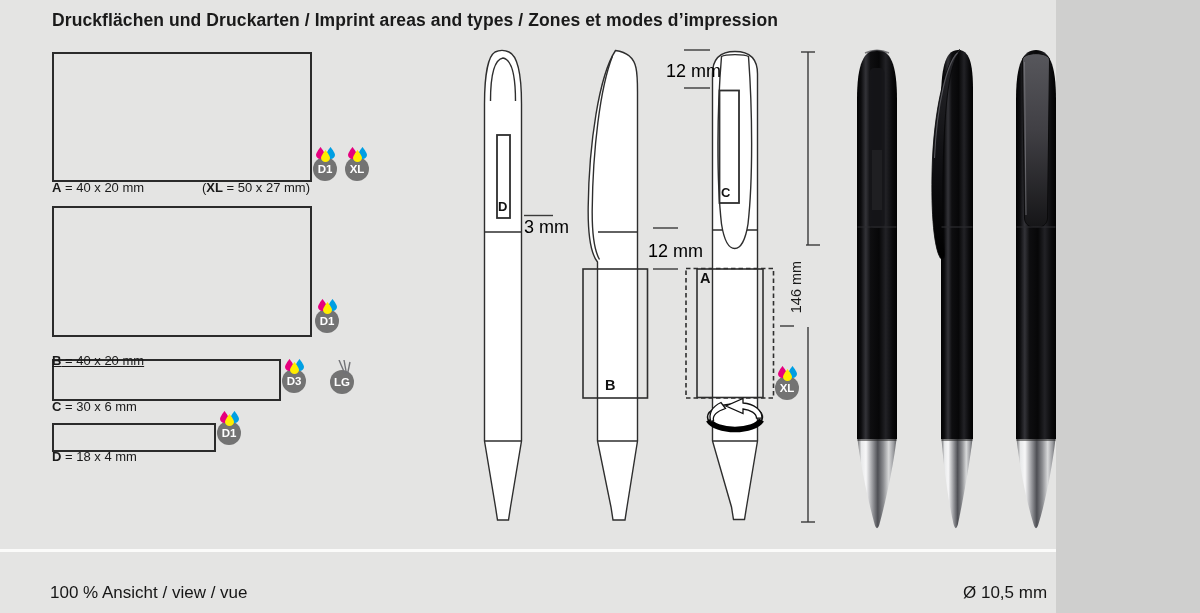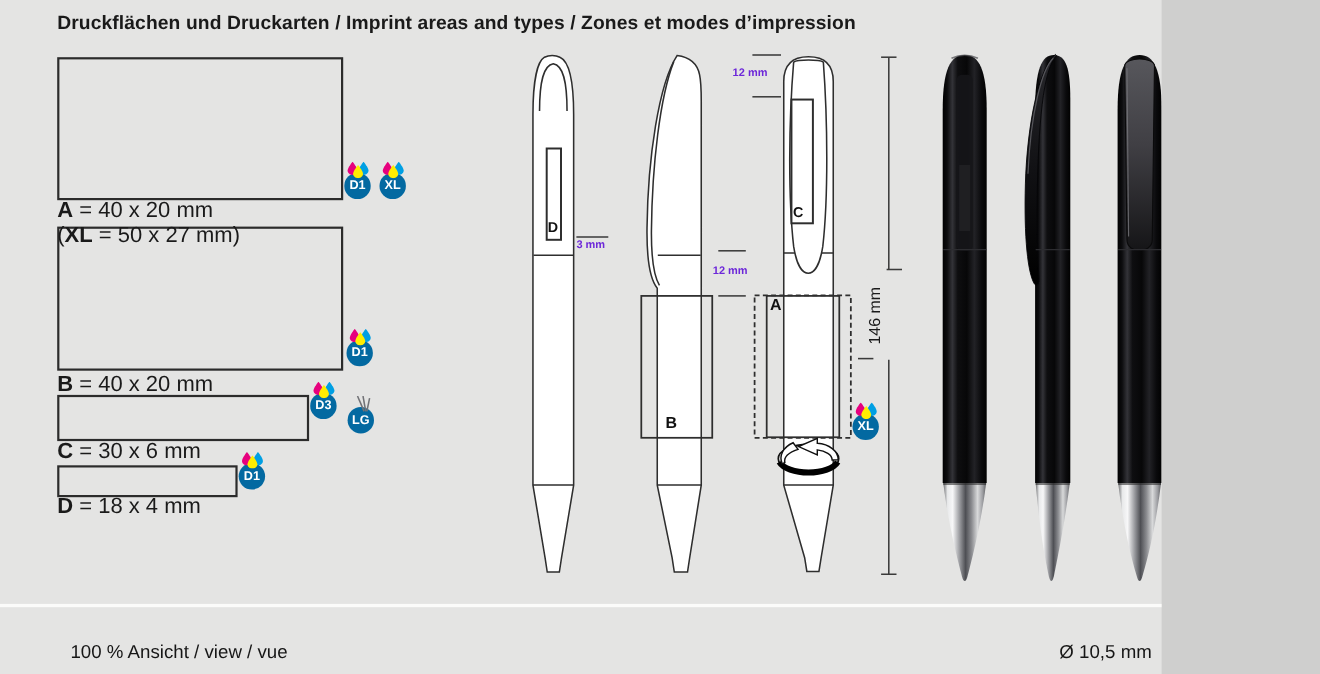--- a/index.html
+++ b/index.html
@@ -1,30 +1,30 @@
 <!DOCTYPE html>
 <html><head>
 <meta charset="utf-8">
 <style>
   html,body{margin:0;padding:0;}
   body{font-family:"Liberation Sans", sans-serif; background:#cfcfce;}
   .page{position:relative;width:1056px;height:613px;background:#e4e4e3;overflow:hidden;color:#1a1a1a;}
   .abs{position:absolute;}
   .title{left:52px;top:10px;font-size:17.5px;font-weight:bold;letter-spacing:.1px;}
   .ibox{position:absolute;border:2px solid #2b2b2b;}
-  .alabel{position:absolute;font-size:20px;white-space:nowrap;flex-direction:column;}
+  .alabel{position:absolute;font-size:13px;white-space:nowrap;}
   .alabel .b{font-weight:bold;}
   .rowA{display:flex;justify-content:space-between;width:258px;}
-  .dim{position:absolute;font-size:10px;white-space:nowrap;color:#6d28d9;font-weight:bold;}
+  .dim{position:absolute;font-size:18px;white-space:nowrap;color:#000000;}
   .penletter{position:absolute;font-weight:bold;color:#111;}
   .footer{position:absolute;top:583px;font-size:17px;color:#161616;white-space:nowrap;}
   .divider{position:absolute;left:0;top:549px;width:1200px;height:3px;background:#fbfbfa;}
   .pic{position:absolute;width:26px;}
   .pic svg{display:block;margin:0 auto;}
-  .pcirc{width:24px;height:24px;margin:-5px auto 16px;border-radius:50%;background:#0369a1;color:#fff;
+  .pcirc{width:24px;height:24px;margin:-5px auto 16px;border-radius:50%;background:#737373;color:#fff;
          font-weight:bold;font-size:11.5px;line-height:24px;text-align:center;}
   .rot146{position:absolute;left:760px;top:279px;width:72px;height:16px;text-align:center;
           font-size:14.5px;transform:rotate(-90deg);transform-origin:center;background:#e4e4e3;white-space:nowrap;}
   svg.layer{position:absolute;left:0;top:0;}
 </style>
 </head>
 <body>
 
 <div class="page">
 
@@ -151,21 +151,21 @@
   <div class="ibox" style="left:52px;top:206px;width:256px;height:127px;"></div>
   <div class="ibox" style="left:52px;top:359px;width:225px;height:38px;"></div>
   <div class="ibox" style="left:52px;top:423px;width:160px;height:25px;"></div>
 
   <div class="abs title">Druckflächen und Druckarten / Imprint areas and types / Zones et modes d’impression</div>
 
   <div class="alabel rowA" style="left:52px;top:180px;">
     <span><span class="b">A</span><span> = 40 x 20 mm</span></span>
     <span><span>(</span><span class="b">XL</span><span> = 50 x 27 mm)</span></span>
   </div>
-  <div class="alabel" style="left:52px;top:338px;">
+  <div class="alabel" style="left:52px;top:353px;text-decoration:underline;">
     <span class="b">B</span><span> = 40 x 20 mm</span>
   </div>
   <div class="alabel" style="left:52px;top:399px;">
     <span class="b">C</span><span> = 30 x 6 mm</span>
   </div>
   <div class="alabel" style="left:52px;top:449px;">
     <span class="b">D</span><span> = 18 x 4 mm</span>
   </div>
 
   <div class="dim" style="left:524px;top:217px;">3 mm</div>
@@ -197,29 +197,29 @@
 
   <div class="pic" style="left:314px;top:299px;">
     <svg width="21" height="15" viewBox="0 0 21 15">
       <path transform="translate(1,0)" fill="#e6007e" d="M4.5,0 C4.6,0 9,5.6 9,8 C9,10.2 7,12 4.5,12 C2,12 0,10.2 0,8 C0,5.6 4.4,0 4.5,0 Z"></path>
       <path transform="translate(11,0)" fill="#009fe3" d="M4.5,0 C4.6,0 9,5.6 9,8 C9,10.2 7,12 4.5,12 C2,12 0,10.2 0,8 C0,5.6 4.4,0 4.5,0 Z"></path>
       <path transform="translate(6,3)" fill="#ffed00" d="M4.5,0 C4.6,0 9,5.6 9,8 C9,10.2 7,12 4.5,12 C2,12 0,10.2 0,8 C0,5.6 4.4,0 4.5,0 Z"></path>
     </svg>
     <div class="pcirc">D1</div>
   </div>
 
-  <div class="pic" style="left:281px;top:347px;">
+  <div class="pic" style="left:281px;top:359px;">
     <svg width="21" height="15" viewBox="0 0 21 15">
       <path transform="translate(1,0)" fill="#e6007e" d="M4.5,0 C4.6,0 9,5.6 9,8 C9,10.2 7,12 4.5,12 C2,12 0,10.2 0,8 C0,5.6 4.4,0 4.5,0 Z"></path>
       <path transform="translate(11,0)" fill="#009fe3" d="M4.5,0 C4.6,0 9,5.6 9,8 C9,10.2 7,12 4.5,12 C2,12 0,10.2 0,8 C0,5.6 4.4,0 4.5,0 Z"></path>
       <path transform="translate(6,3)" fill="#ffed00" d="M4.5,0 C4.6,0 9,5.6 9,8 C9,10.2 7,12 4.5,12 C2,12 0,10.2 0,8 C0,5.6 4.4,0 4.5,0 Z"></path>
     </svg>
     <div class="pcirc">D3</div>
   </div>
-  <div class="pic" style="left:315px;top:360px;">
+  <div class="pic" style="left:329px;top:360px;">
     <svg width="21" height="15" viewBox="0 0 21 15">
       <g stroke="#717276" stroke-width="1.4">
         <line x1="7" y1="0" x2="13" y2="14"></line>
         <line x1="12" y1="0" x2="14.5" y2="14"></line>
         <line x1="18" y1="2" x2="15.5" y2="14"></line>
       </g>
     </svg>
     <div class="pcirc">LG</div>
   </div>
 
@@ -235,16 +235,16 @@
   <div class="pic" style="left:774px;top:366px;">
     <svg width="21" height="15" viewBox="0 0 21 15">
       <path transform="translate(1,0)" fill="#e6007e" d="M4.5,0 C4.6,0 9,5.6 9,8 C9,10.2 7,12 4.5,12 C2,12 0,10.2 0,8 C0,5.6 4.4,0 4.5,0 Z"></path>
       <path transform="translate(11,0)" fill="#009fe3" d="M4.5,0 C4.6,0 9,5.6 9,8 C9,10.2 7,12 4.5,12 C2,12 0,10.2 0,8 C0,5.6 4.4,0 4.5,0 Z"></path>
       <path transform="translate(6,3)" fill="#ffed00" d="M4.5,0 C4.6,0 9,5.6 9,8 C9,10.2 7,12 4.5,12 C2,12 0,10.2 0,8 C0,5.6 4.4,0 4.5,0 Z"></path>
     </svg>
     <div class="pcirc">XL</div>
   </div>
 
   <div class="divider"></div>
-  <div class="footer" style="left:64px;">100 %  Ansicht / view / vue</div>
+  <div class="footer" style="left:50px;">100 %  Ansicht / view / vue</div>
   <div class="footer" style="left:963px;">Ø 10,5 mm</div>
 
 </div>
 
 </body></html>

